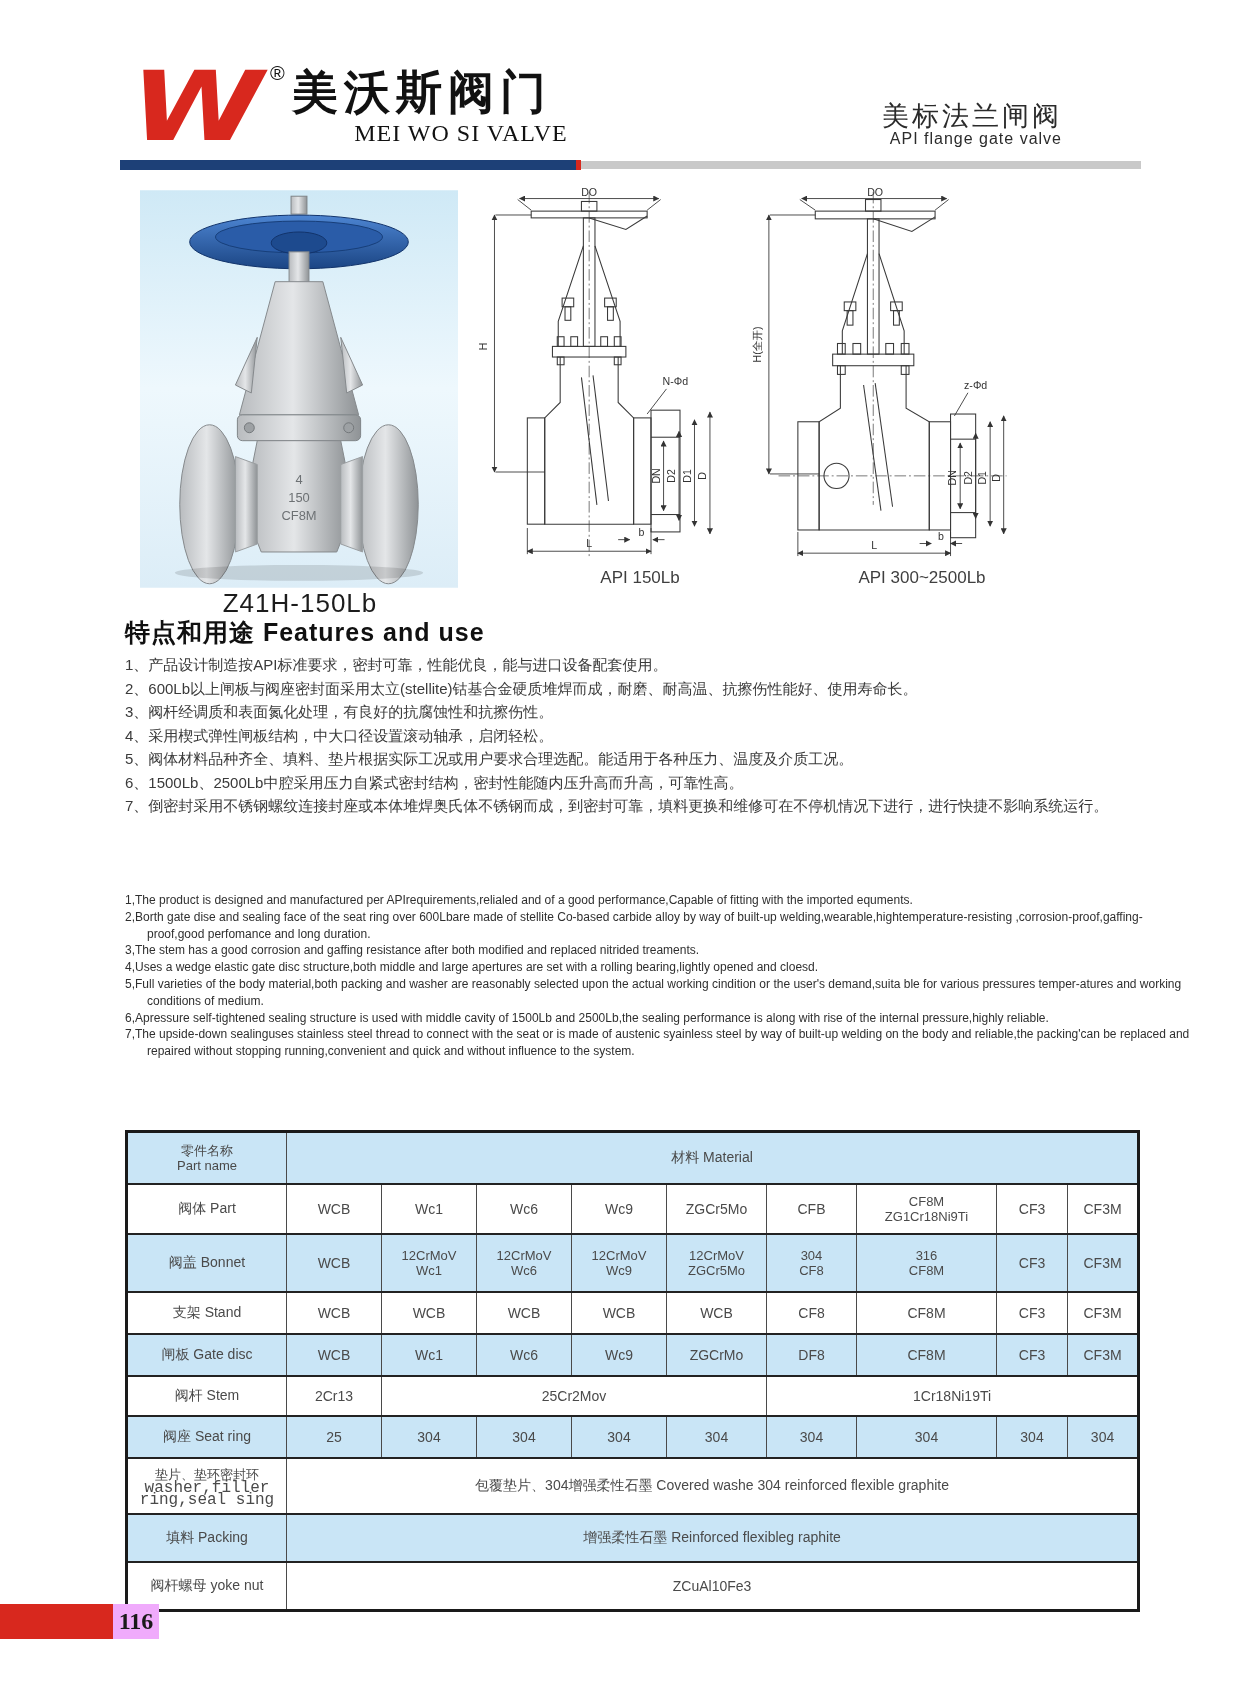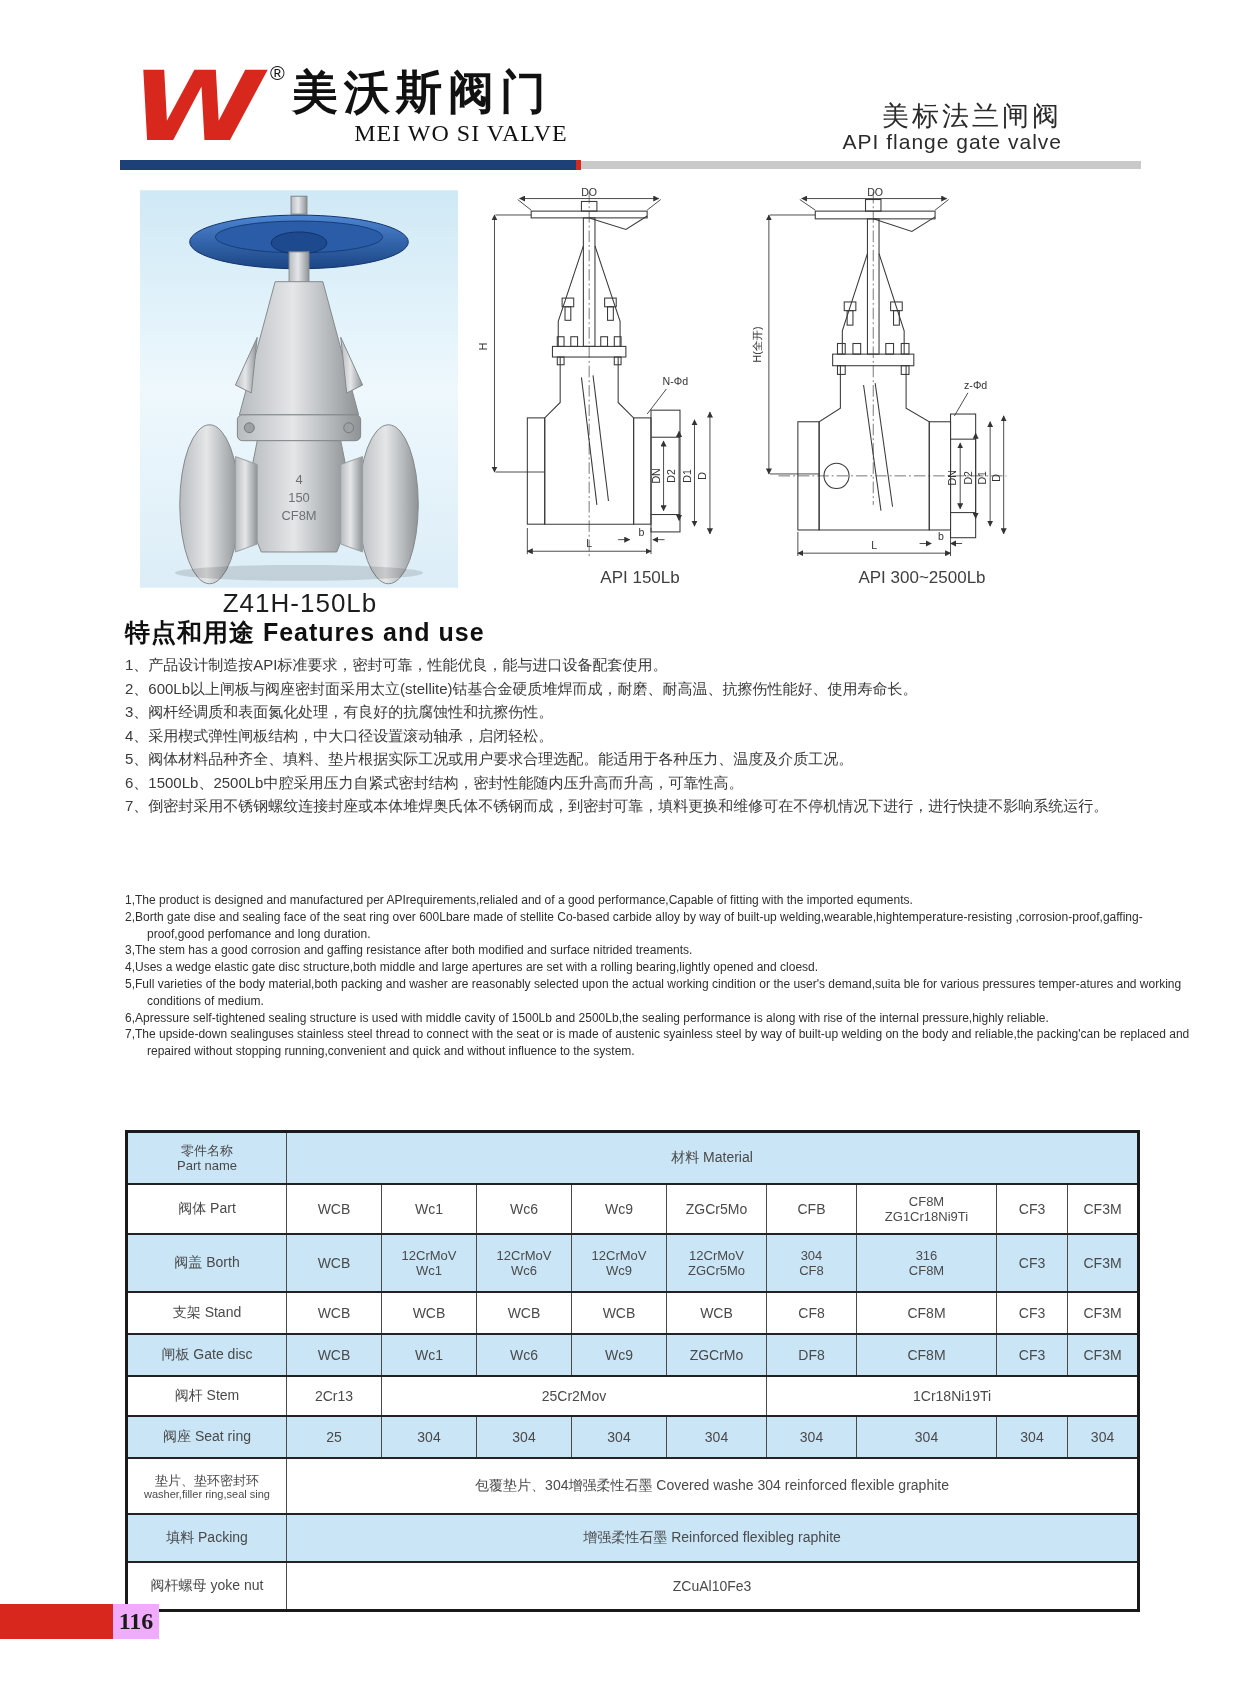--- a/index.html
+++ b/index.html
@@ -7,21 +7,21 @@
         font-family:"Liberation Sans",sans-serif;overflow:hidden;}
 
   
   .logo-mark{position:absolute;left:138px;top:58px;width:150px;height:100px;}
   .brand-cn{position:absolute;left:292px;top:62px;width:360px;font-size:46px;font-weight:bold;
             color:#111;letter-spacing:6px;font-family:"DejaVu Serif","Liberation Serif",serif;}
   .brand-en{position:absolute;left:296px;top:120px;width:330px;font-size:24px;letter-spacing:1px;
             color:#111;font-family:"Liberation Serif",serif;text-align:center;}
   .title-cn{position:absolute;right:196px;top:98px;width:420px;text-align:right;font-size:27px;
             color:#2b2b2b;letter-spacing:3px;}
-  .title-en{position:absolute;right:196px;top:130px;width:420px;text-align:right;font-size:21px;
+  .title-en{position:absolute;right:196px;top:130px;width:420px;text-align:right;font-size:16px;
             color:#2b2b2b;letter-spacing:1px;}
   .bar-navy{position:absolute;left:120px;top:160px;width:456px;height:10px;background:#1d4077;}
   .bar-red {position:absolute;left:576px;top:160px;width:5px;height:10px;background:#d8281e;}
   .bar-gray{position:absolute;left:581px;top:161px;width:560px;height:8px;background:#c9c9c9;}
 
   
   .photo{position:absolute;left:140px;top:190px;width:318px;height:398px;}
   .photo-caption{position:absolute;left:150px;top:588px;width:300px;text-align:center;
                  font-size:26px;color:#1c1c1c;letter-spacing:1px;}
   .drawing1{position:absolute;left:468px;top:186px;width:252px;height:372px;}
@@ -42,21 +42,21 @@
   table.mat{position:absolute;left:125px;top:1130px;width:1012px;border-collapse:collapse;
             border:3px solid #1a1a1a;table-layout:fixed;}
   table.mat td{border-left:1px solid #4a4a4a;border-right:1px solid #4a4a4a;
                border-top:2px solid #222;border-bottom:2px solid #222;
                text-align:center;vertical-align:middle;color:#4a4a4a;font-size:14px;padding:1px 2px;}
   tr.blue td{background:#c9e5f6;}
   tr.h48 td{height:48px;} tr.h46 td{height:46px;} tr.h54 td{height:54px;}
   tr.h38 td{height:38px;} tr.h36 td{height:36px;} tr.h52 td{height:52px;} tr.h44 td{height:44px;}
   td.part{font-size:14.5px;}
   .cell2{display:block;font-size:13px;line-height:15px;}
-  .sub{display:block;font-size:11px;line-height:12px;}
+  .sub{display:block;font-size:16px;line-height:12px;font-family:Liberation Mono, monospace;}
 
   
   .page-red{position:absolute;left:0;top:1604px;width:113px;height:35px;background:#d8281e;}
   .page-gray{position:absolute;left:113px;top:1604px;width:46px;height:35px;background:#f0abfc;
              text-align:center;line-height:35px;font-size:24px;font-weight:bold;color:#1a1a1a;
              font-family:"Liberation Serif",serif;}
 </style>
 </head>
 <body>
 
@@ -257,21 +257,21 @@
     <div>2、600Lb以上闸板与阀座密封面采用太立(stellite)钴基合金硬质堆焊而成，耐磨、耐高温、抗擦伤性能好、使用寿命长。</div>
     <div>3、阀杆经调质和表面氮化处理，有良好的抗腐蚀性和抗擦伤性。</div>
     <div>4、采用楔式弹性闸板结构，中大口径设置滚动轴承，启闭轻松。</div>
     <div>5、阀体材料品种齐全、填料、垫片根据实际工况或用户要求合理选配。能适用于各种压力、温度及介质工况。</div>
     <div>6、1500Lb、2500Lb中腔采用压力自紧式密封结构，密封性能随内压升高而升高，可靠性高。</div>
     <div>7、倒密封采用不锈钢螺纹连接封座或本体堆焊奥氏体不锈钢而成，到密封可靠，填料更换和维修可在不停机情况下进行，进行快捷不影响系统运行。</div>
   </div>
   <div class="en-list">
     <div>1,The product is designed and manufactured per APIrequirements,relialed and of a good performance,Capable of fitting with the imported equments.</div>
     <div>2,Borth gate dise and sealing face of the seat ring over 600Lbare made of stellite Co-based carbide alloy by way of built-up welding,wearable,hightemperature-resisting ,corrosion-proof,gaffing-proof,good perfomance and long duration.</div>
-    <div>3,The stem has a good corrosion and gaffing resistance after both modified and surface nitrided treaments.</div>
+    <div>3,The stem has a good corrosion and gaffing resistance after both modified and replaced nitrided treaments.</div>
     <div>4,Uses a wedge  elastic gate disc structure,both middle and large apertures are set with a rolling bearing,lightly opened and cloesd.</div>
     <div>5,Full varieties of the body material,both packing and washer are reasonably selected upon the actual working cindition or the user's demand,suita ble for various pressures temper-atures and working conditions of medium.</div>
     <div>6,Apressure self-tightened sealing structure is used with middle cavity of 1500Lb and 2500Lb,the sealing performance is along with rise of the internal pressure,highly reliable.</div>
     <div>7,The upside-down sealinguses stainless steel thread to connect with the seat or is made of austenic syainless steel by way of built-up welding on the body and reliable,the packing'can be replaced and repaired without stopping running,convenient and quick and without influence to the system.</div>
   </div>
 
 
   <table class="mat">
     <colgroup>
       <col style="width:160px">
@@ -302,21 +302,21 @@
       <td>ZGCr5Mo</td>
       <td>CFB</td>
       <td>
             <span class="cell2">CF8M</span>
             <span class="cell2">ZG1Cr18Ni9Ti</span>
           </td>
       <td>CF3</td>
       <td>CF3M</td>
     </tr>
     <tr class="blue h54">
-      <td class="part">阀盖 Borth</td>
+      <td class="part">阀盖 Bonnet</td>
       <td>WCB</td>
       <td>
             <span class="cell2">12CrMoV</span>
             <span class="cell2">Wc1</span>
           </td>
       <td>
             <span class="cell2">12CrMoV</span>
             <span class="cell2">Wc6</span>
           </td>
       <td>

